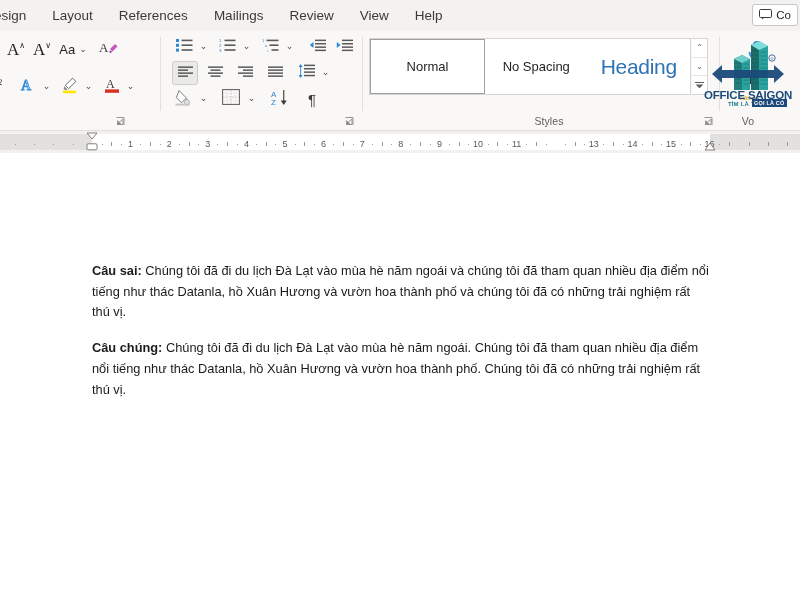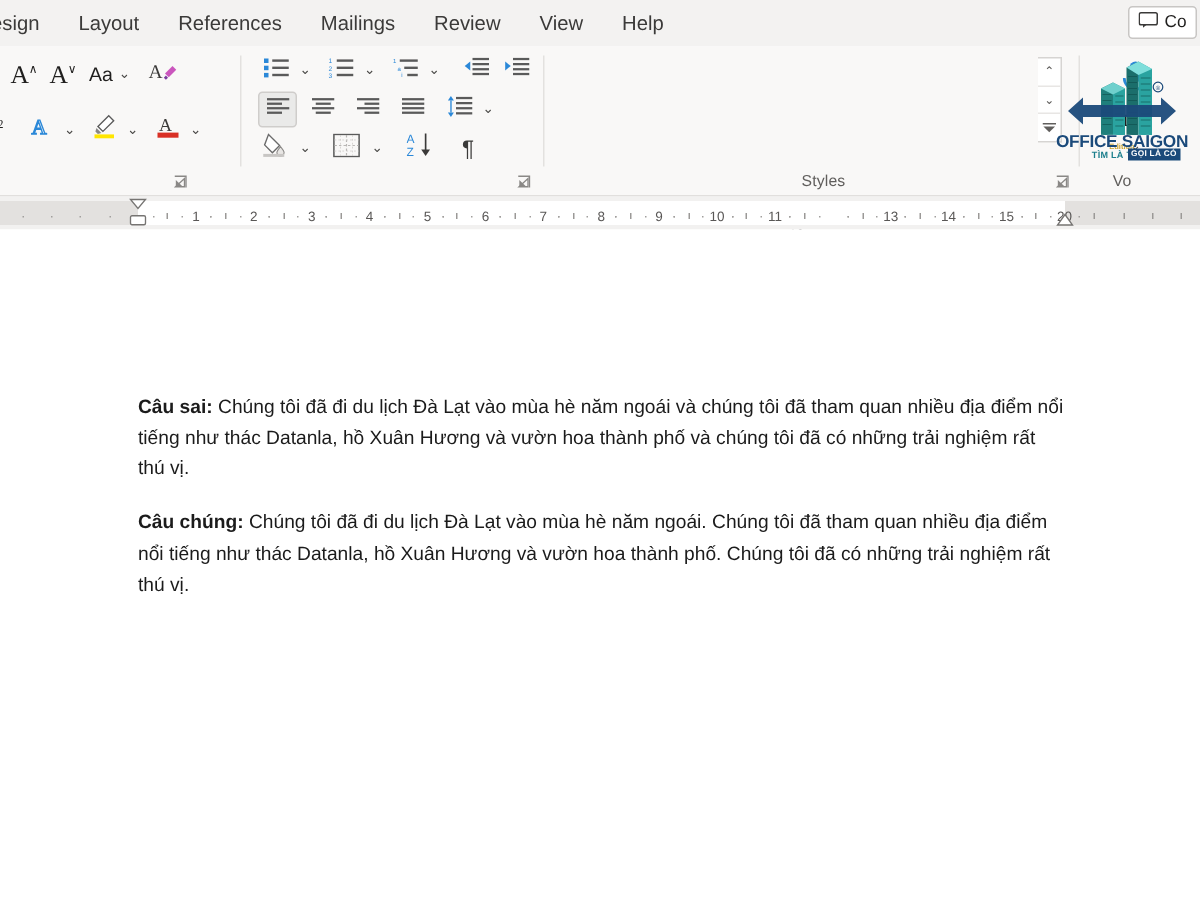--- a/index.html
+++ b/index.html
@@ -420,20 +420,31 @@
         <svg width="11" height="11" viewBox="0 0 11 11">
             <path d="M1.5 1.5 h7.5 v7.5" fill="none" stroke="#8a8886" stroke-width="0.9"></path>
             <path d="M8 8.5 L2 8.5 L8 3 Z" fill="none" stroke="#8a8886" stroke-width="0.9"></path>
             <path d="M2.2 8 L6.4 8 L2.2 4 Z" fill="#8a8886"></path>
           </svg>
       </div>
       <div class="sep"></div>
     </div>
 
     <div class="grp" id="grpStyles">
+      <div class="gallery">
+        <div class="styleitem active">
+          <span class="nm">Normal</span>
+        </div>
+        <div class="styleitem">
+          <span class="nm">No Spacing</span>
+        </div>
+        <div class="styleitem">
+          <span class="hd">Heading</span>
+        </div>
+      </div>
       <div class="galnav">
         <div>⌃</div>
         <div>⌄</div>
         <div>
           <svg width="9" height="7" viewBox="0 0 9 7">
               <rect x="0" y="0" width="9" height="1" fill="#605e5c"></rect>
               <path d="M0.6 2.4 L4.5 6.2 L8.4 2.4 Z" fill="#605e5c"></path>
             </svg>
         </div>
       </div>
@@ -569,21 +580,21 @@
         <div class="numlbl" style="left: 632.4px;">14</div>
         <div class="tick" style="left: 613.1px;"></div>
         <div class="tickdot" style="left: 603.45px;"></div>
         <div class="tickdot" style="left: 622.75px;"></div>
         <div class="tickdot" style="left: 642.05px;"></div>
         <div class="numlbl" style="left: 671px;">15</div>
         <div class="tick" style="left: 651.7px;"></div>
         <div class="tickdot" style="left: 642.05px;"></div>
         <div class="tickdot" style="left: 661.35px;"></div>
         <div class="tickdot" style="left: 680.65px;"></div>
-        <div class="numlbl" style="left: 709.6px;">20</div>
+        <div class="numlbl" style="left: 709.6px;">16</div>
         <div class="tick" style="left: 690.3px;"></div>
         <div class="tickdot" style="left: 680.65px;"></div>
         <div class="tickdot" style="left: 699.95px;"></div>
         <div class="tickdot" style="left: 719.25px;"></div>
         <div class="tick" style="left: 729.3px;"></div>
         <div class="tick" style="left: 748.6px;"></div>
         <div class="tick" style="left: 767.9px;"></div>
         <div class="tick" style="left: 787.2px;"></div>
       </div>
     <div class="indent-mark" style="left:86px;top:1px;">

